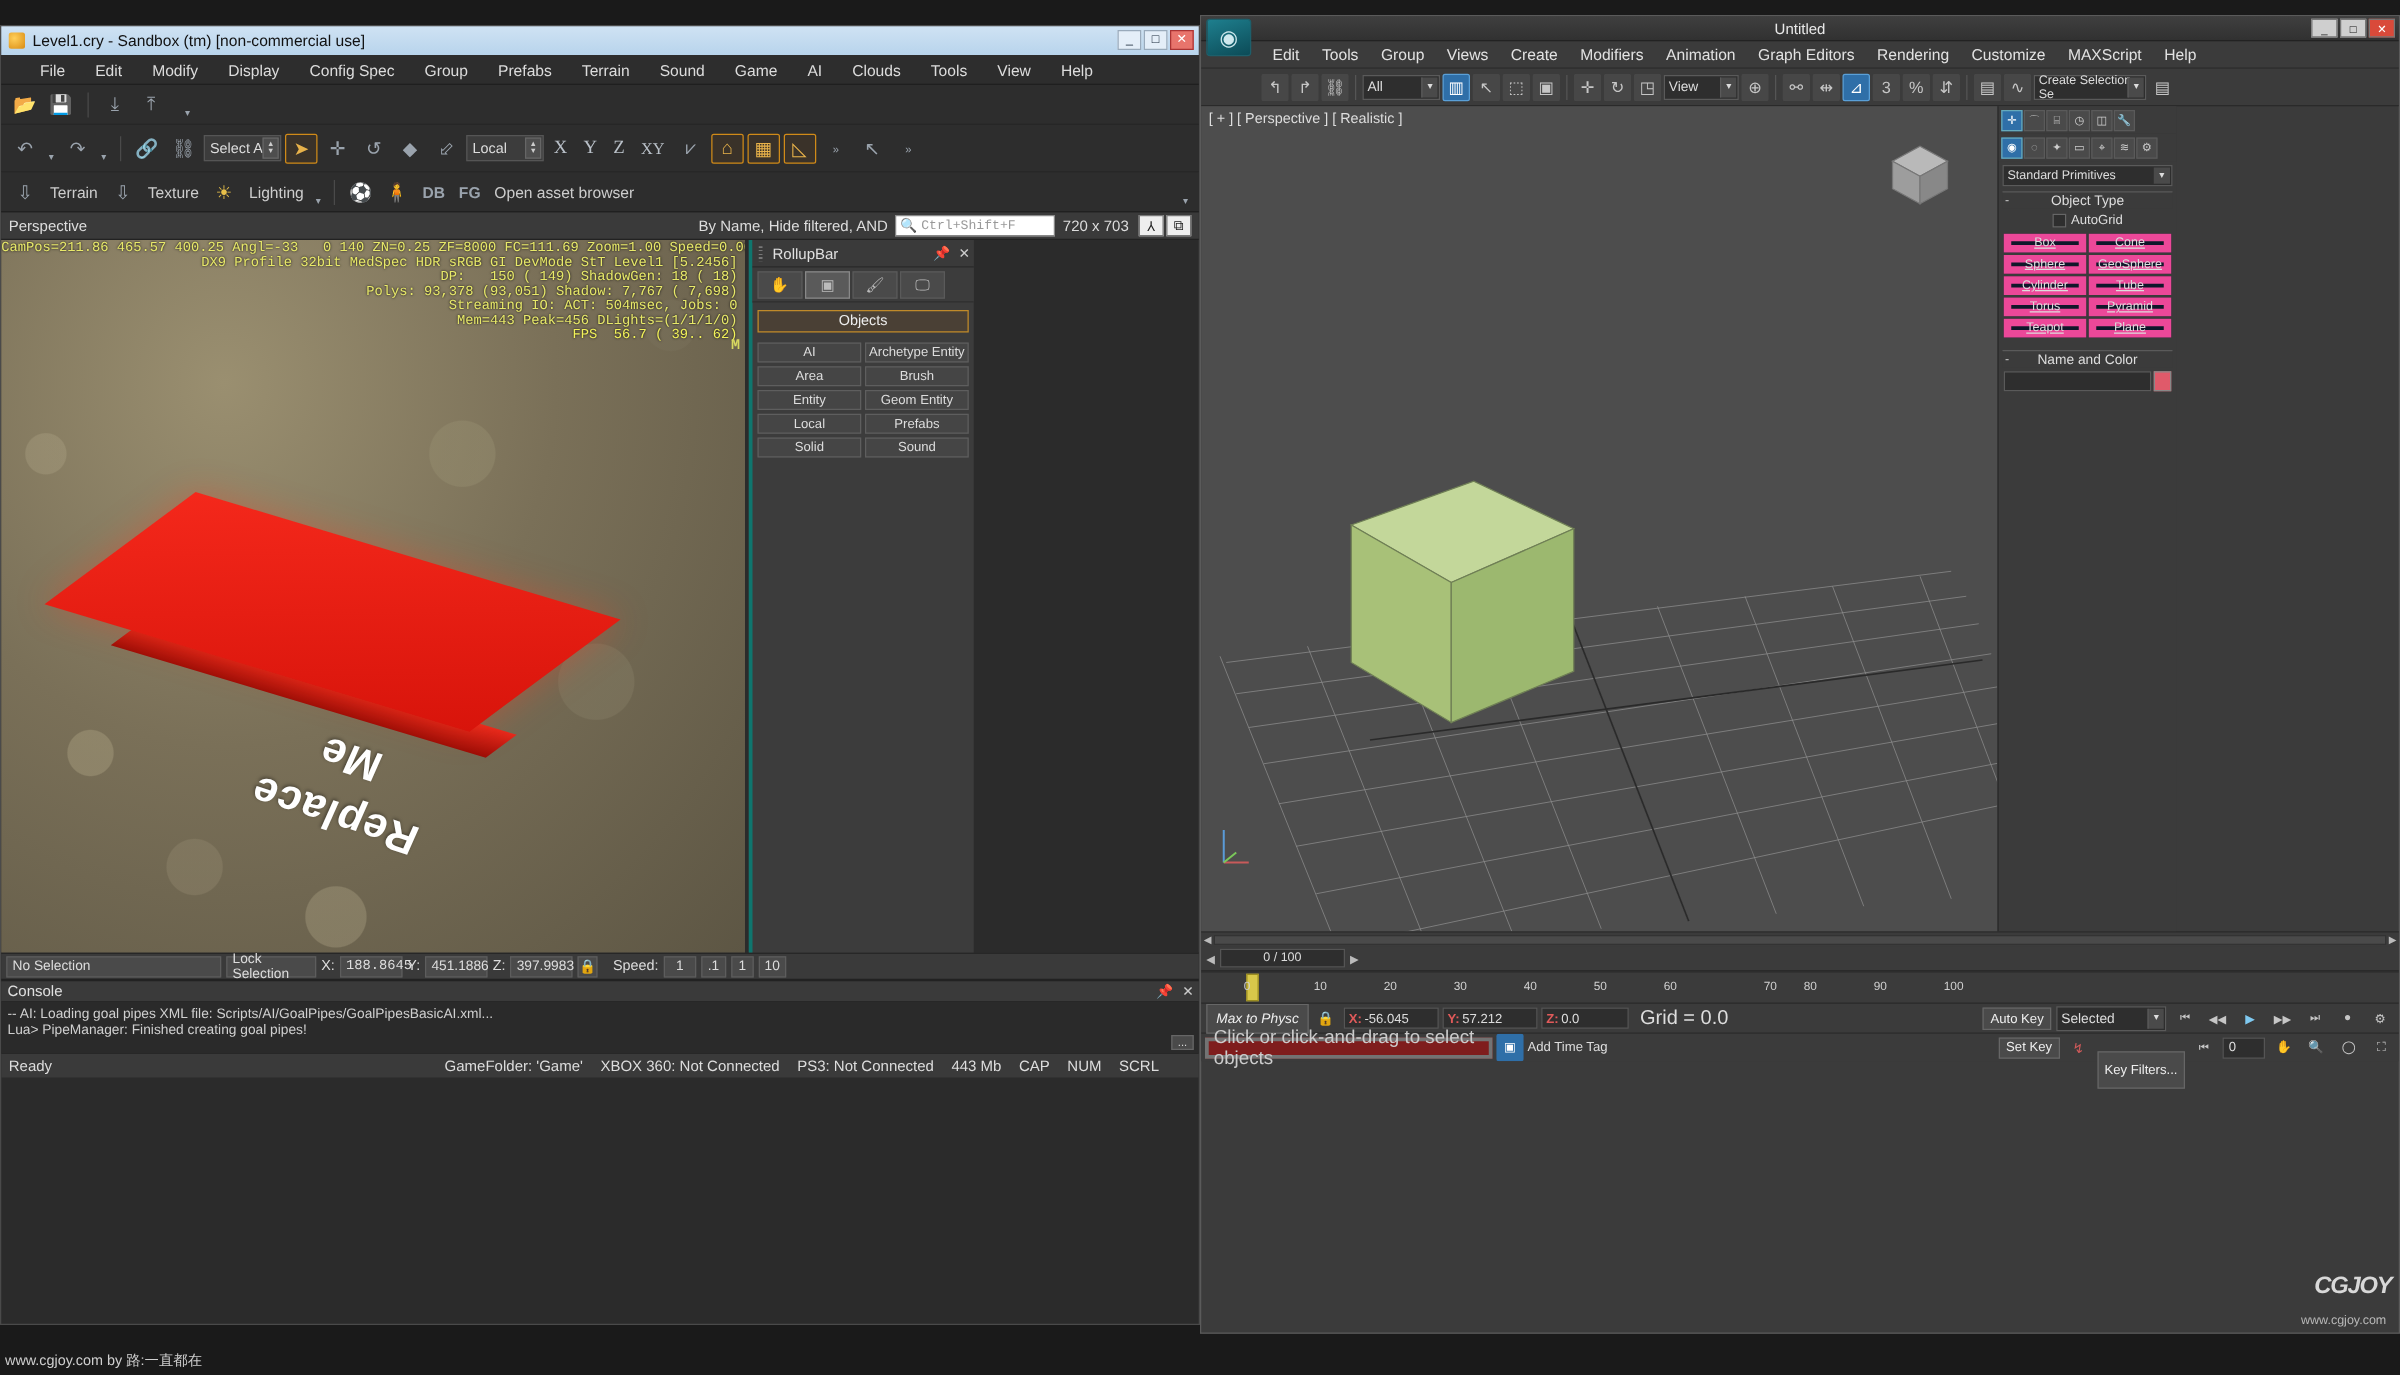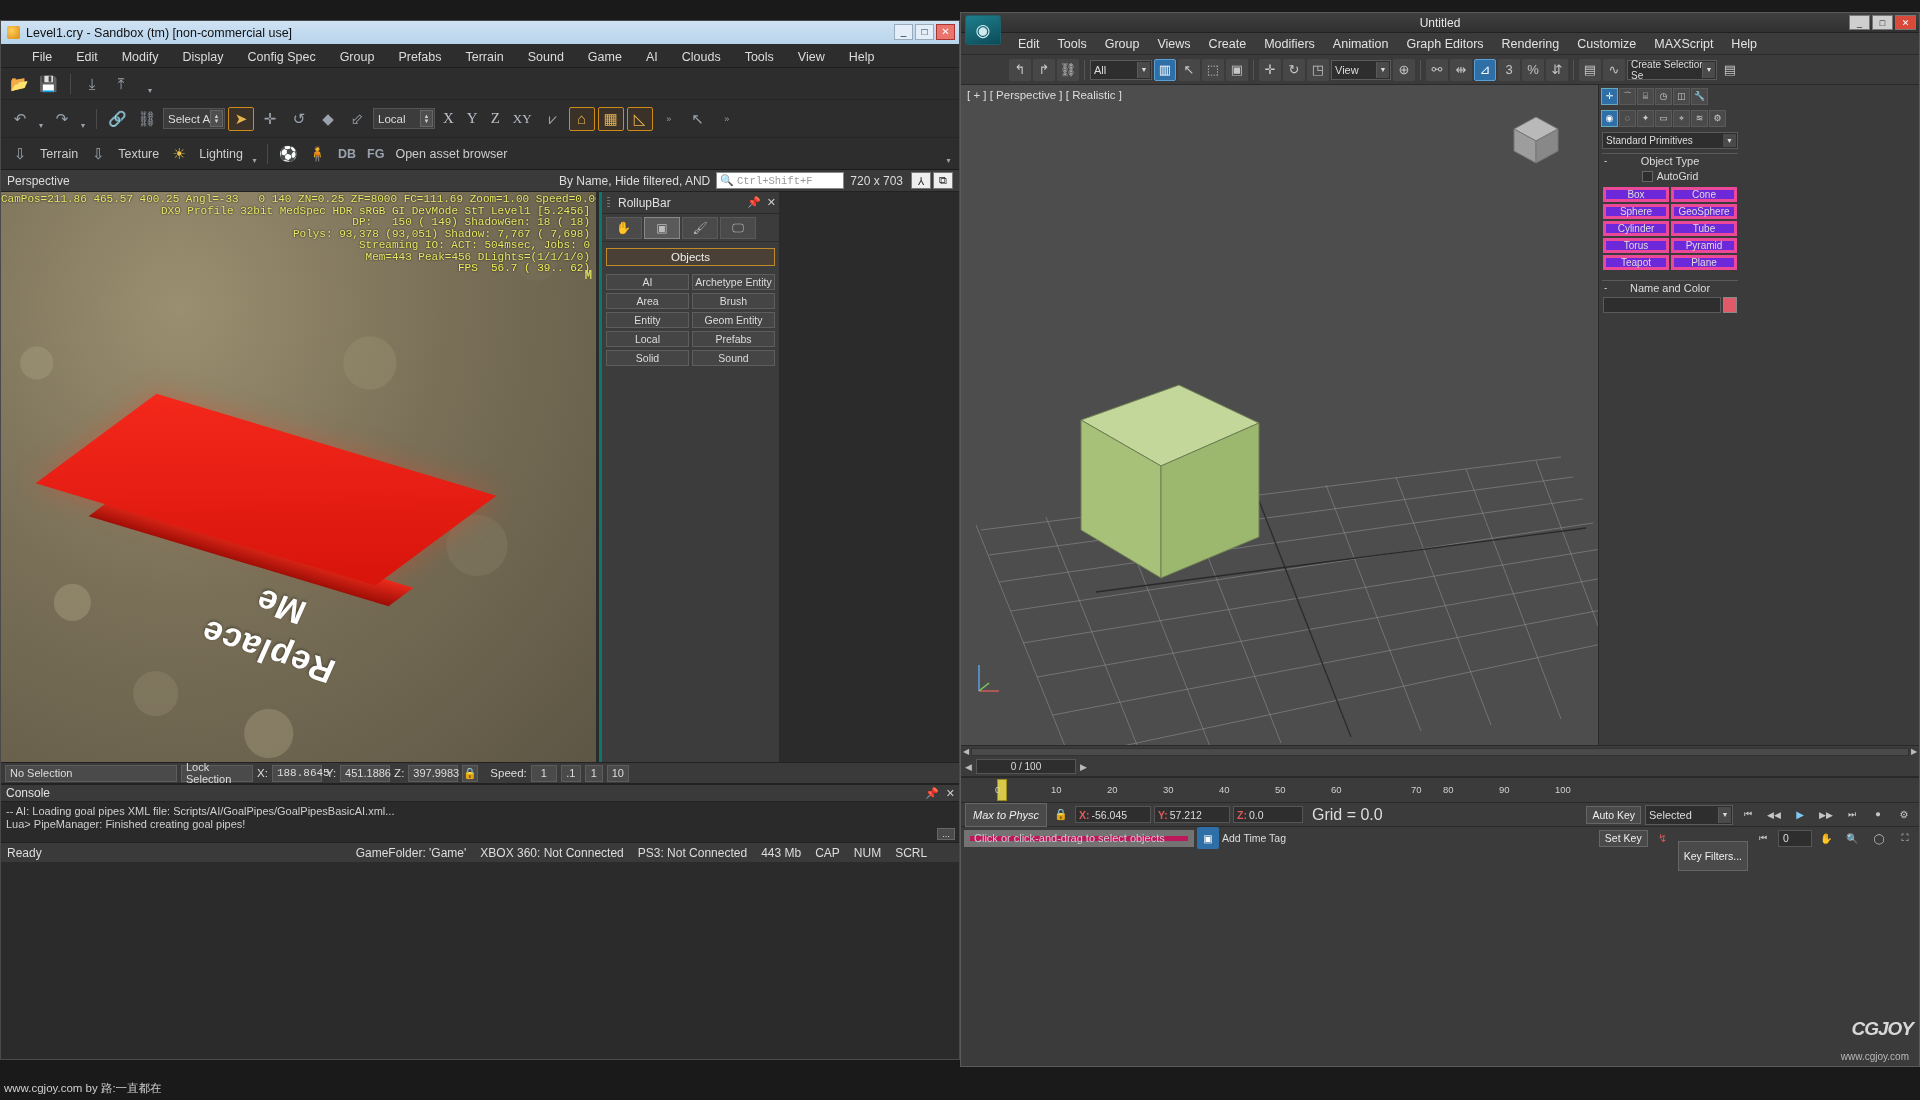--- a/index.html
+++ b/index.html
@@ -323,22 +323,22 @@
   .roll-hdr .mnus { position:absolute; left:2px; color:#ccc; font-size:10px; }
   .mp-check {
     display:flex;align-items:center;gap:4px;justify-content:center;
     margin:3px 0; color:#ddd; font-size:10.5px;
   }
   .mp-check .box {
     width:11px;height:11px;background:#2e2e2e;border:1px solid #666;
   }
   .mp-grid { display:grid; grid-template-columns:1fr 1fr; gap:2px; padding:2px 4px; }
   .mp-btn {
-    height:15px; background:#6d28d9; border:3px solid #ec4899;
-    color:#ddd; font-size:10px; display:flex;align-items:center;justify-content:center;
+    height:15px; background:#0f172a; border:6px solid #ec4899;
+    color:#ddd; font-size:10px; display:flex;align-items:center;justify-content:center;text-decoration:underline;
   }
   .mp-namecolor { display:flex; gap:2px; padding:3px 4px; }
   .mp-namefield { flex:1; height:16px; background:#2e2e2e; border:1px solid #5a5a5a; }
   .mp-swatch { width:14px;height:16px; background:#e05a6a; border:1px solid #888; }
 
   
   .max-timeline {
     height:26px; background:#3b3b3b; position:relative;
     border-top:1px solid #2a2a2a; border-bottom:1px solid #2a2a2a;
   }
@@ -353,22 +353,22 @@
   }
   .max-bottom1 {
     height:24px; background:#3b3b3b; display:flex; align-items:center;
     padding:0 4px; gap:3px; border-bottom:1px solid #2a2a2a;
   }
   .max-bottom2 {
     height:22px; background:#3b3b3b; display:flex; align-items:center;
     padding:0 3px; gap:3px;
   }
   .mstatus {
-    background:#be185d;border:6px solid #737373;color:#ccc;height:17px;
-    display:flex;align-items:center;padding:0 4px;font-size:11px;
+    background:#7f1d1d;border:3px solid #737373;color:#ccc;height:17px;
+    display:flex;align-items:center;padding:0 4px;font-size:15px;
   }
   .coord {
     background:#2e2e2e;border:1px solid #555;height:17px;display:flex;
     align-items:center;padding:0 3px;font-size:10.5px;color:#ddd;gap:2px;
   }
   .coord .ax { color:#e05a5a; font-weight:bold; }
   .maxtophys {
     width:82px;height:24px;background:#4a4a4a;border:1px solid #666;
     color:#eee; font-size:11px; display:flex;align-items:center;justify-content:center;
     font-style:italic;

